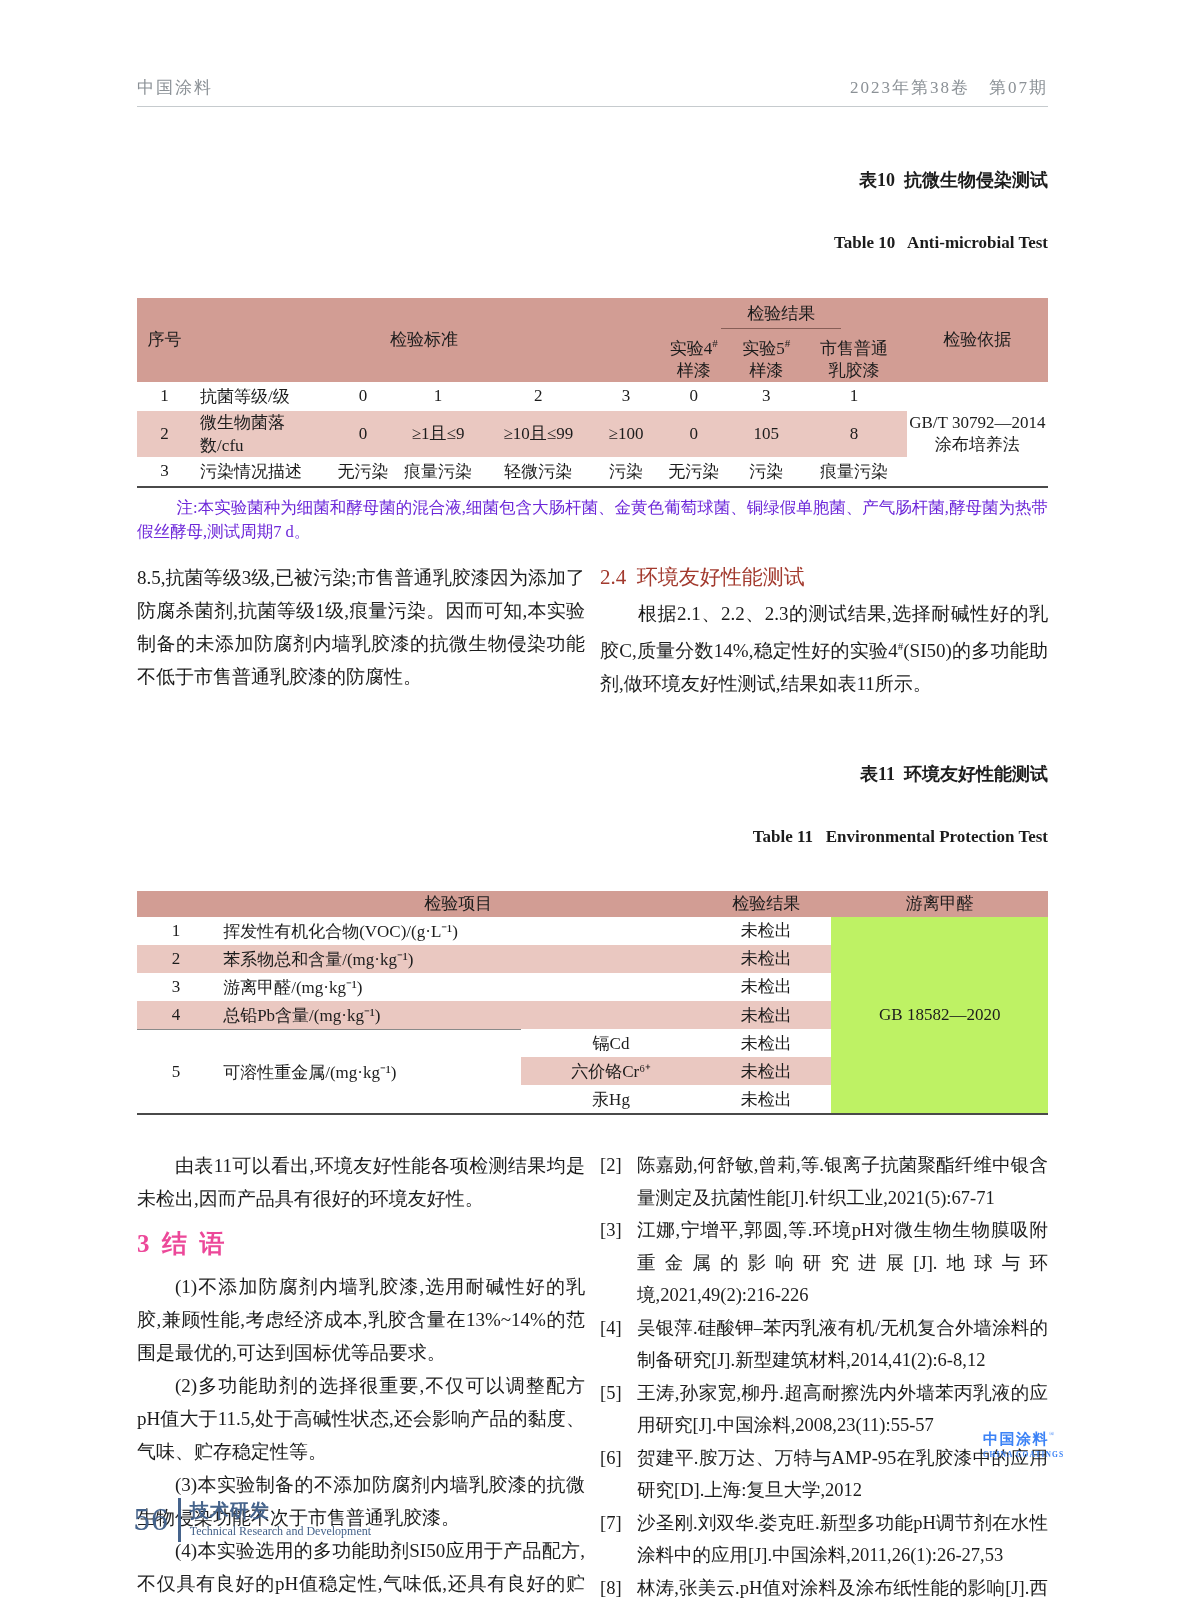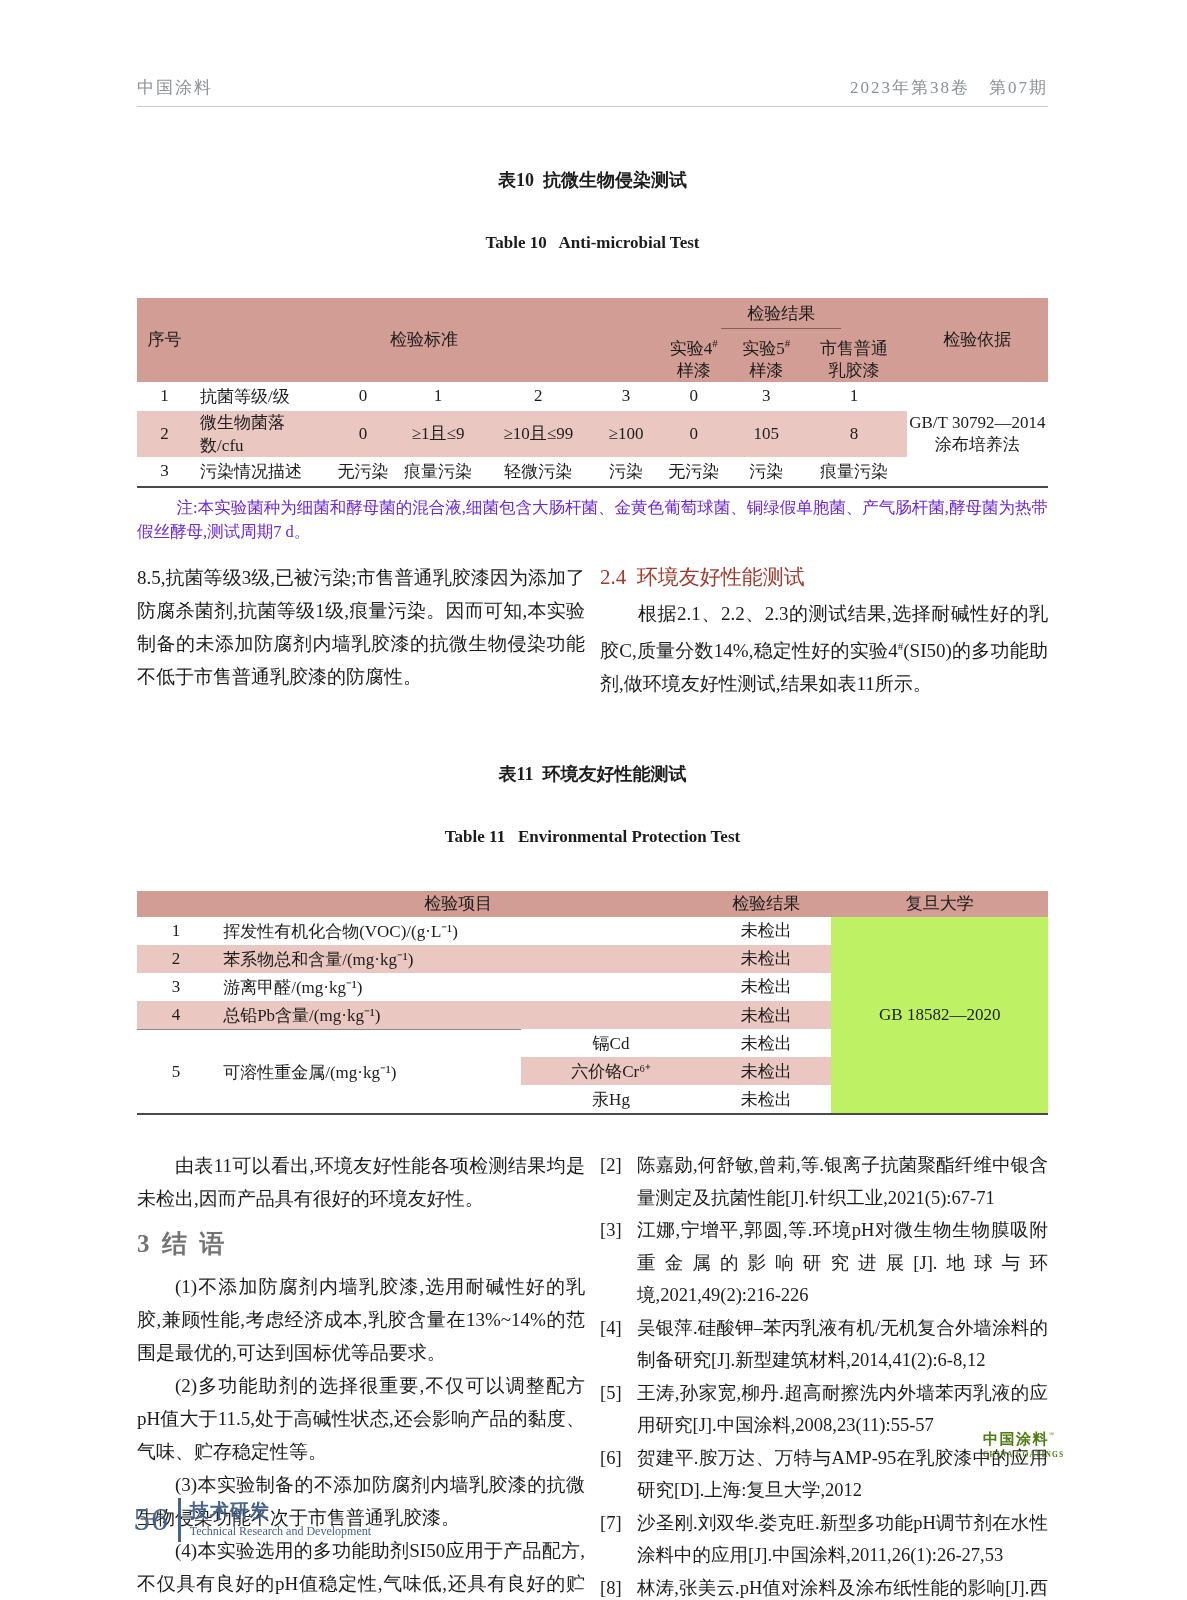--- a/index.html
+++ b/index.html
@@ -4,21 +4,21 @@
 <style>
   html,body { margin:0; padding:0; }
   body { background:#ececec; font-family:"Liberation Serif", serif; }
   .page { position:relative; width:1187px; height:1600px; background:#ffffff; margin:0 auto; overflow:hidden; color:#1c1c1c; }
   .content { position:absolute; left:137px; top:0; width:911px; }
 
   
   .page-header { display:flex; justify-content:space-between; align-items:flex-end; padding-top:76px; padding-bottom:7px; border-bottom:1px solid #c6cbce; color:#8b9196; font-size:17px; letter-spacing:2px; }
 
   
-  .tbl-title { text-align:center; white-space:pre-wrap; }
+  .tbl-title { text-align:right; white-space:pre-wrap; }
   .tbl-title .zh { font-size:18px; font-weight:bold; }
   .tbl-title .en { font-size:17px; font-weight:bold; margin-top:5px; }
   .t10-title { margin-top:25px; }
   .t11-title { margin-top:26px; }
 
   
   table { border-collapse:collapse; width:911px; font-size:17px; table-layout:fixed; }
   th { font-weight:normal; }
   .band th { background:#d29d94; }
   td, th { padding:0 2px; text-align:center; vertical-align:middle; }
@@ -39,35 +39,35 @@
   .t11 .method { background:#bef264; }
 
   
   .t10-note { color:#6d28d9; font-size:16.5px; line-height:24px; margin-top:8px; text-indent:2.4em; text-align:justify; }
 
   
   .twocol { display:grid; grid-template-columns:448px 448px; column-gap:15px; margin-top:17px; font-size:19px; line-height:33px; text-align:justify; }
   .twocol p { margin:0; text-indent:2em; }
   .twocol p.noindent { text-indent:0; }
   .sec-heading { color:#a2392d; font-weight:normal; font-size:21px; margin:0 0 3px 0; white-space:pre-wrap; }
-  .big-heading { color:#737373; font-weight:bold; font-size:25px; margin:12px 0 10px 0; white-space:pre-wrap; }
+  .big-heading { color:#ec4899; font-weight:bold; font-size:25px; margin:12px 0 10px 0; white-space:pre-wrap; }
   .bottom-block { margin-top:34px; }
   .ref-item { display:flex; font-size:18.5px; line-height:32.5px; text-align:justify; }
   .ref-item .num { flex:0 0 37px; }
   .ref-item .txt { flex:1; }
 
   
   .footer { position:absolute; left:133px; top:1498px; display:flex; align-items:center; color:#45638b; }
   .footer .pageno { font-size:28px; font-family:"DejaVu Serif", serif; margin-right:9px; }
   .footer .bar { width:3px; height:44px; background:#45638b; margin-right:9px; }
   .footer .zh { font-size:19px; font-weight:bold; letter-spacing:1px; line-height:22px; }
   .footer .en { font-size:12px; line-height:18px; }
 
   
-  .brand { position:absolute; left:983px; top:1430px; color:#4d7c0f; text-align:left; }
+  .brand { position:absolute; left:983px; top:1430px; color:#3b82f6; text-align:left; }
   .brand .zh { font-size:15px; font-weight:bold; letter-spacing:1.5px; }
   .brand .reg { font-size:7px; vertical-align:top; }
   .brand .en { font-size:7.5px; font-weight:bold; letter-spacing:1.1px; margin-top:1px; }
 </style>
 </head>
 <body>
 
 <div class="page">
   <div class="content">
 
@@ -171,21 +171,21 @@
           <col style="width:305px">
           <col style="width:180px">
           <col style="width:130px">
           <col style="width:216px">
       </colgroup>
       <thead>
         <tr class="band">
           <th></th>
           <th colspan="2">检验项目</th>
           <th>检验结果</th>
-          <th>复旦大学</th>
+          <th>游离甲醛</th>
         </tr>
       </thead>
       <tbody>
         <tr>
           <td>1</td>
           <td class="left" colspan="2">挥发性有机化合物(VOC)/(g·L⁻¹)</td>
           <td>未检出</td>
           <td class="method" rowspan="7">GB 18582—2020</td>
         </tr>
         <tr class="shade">

